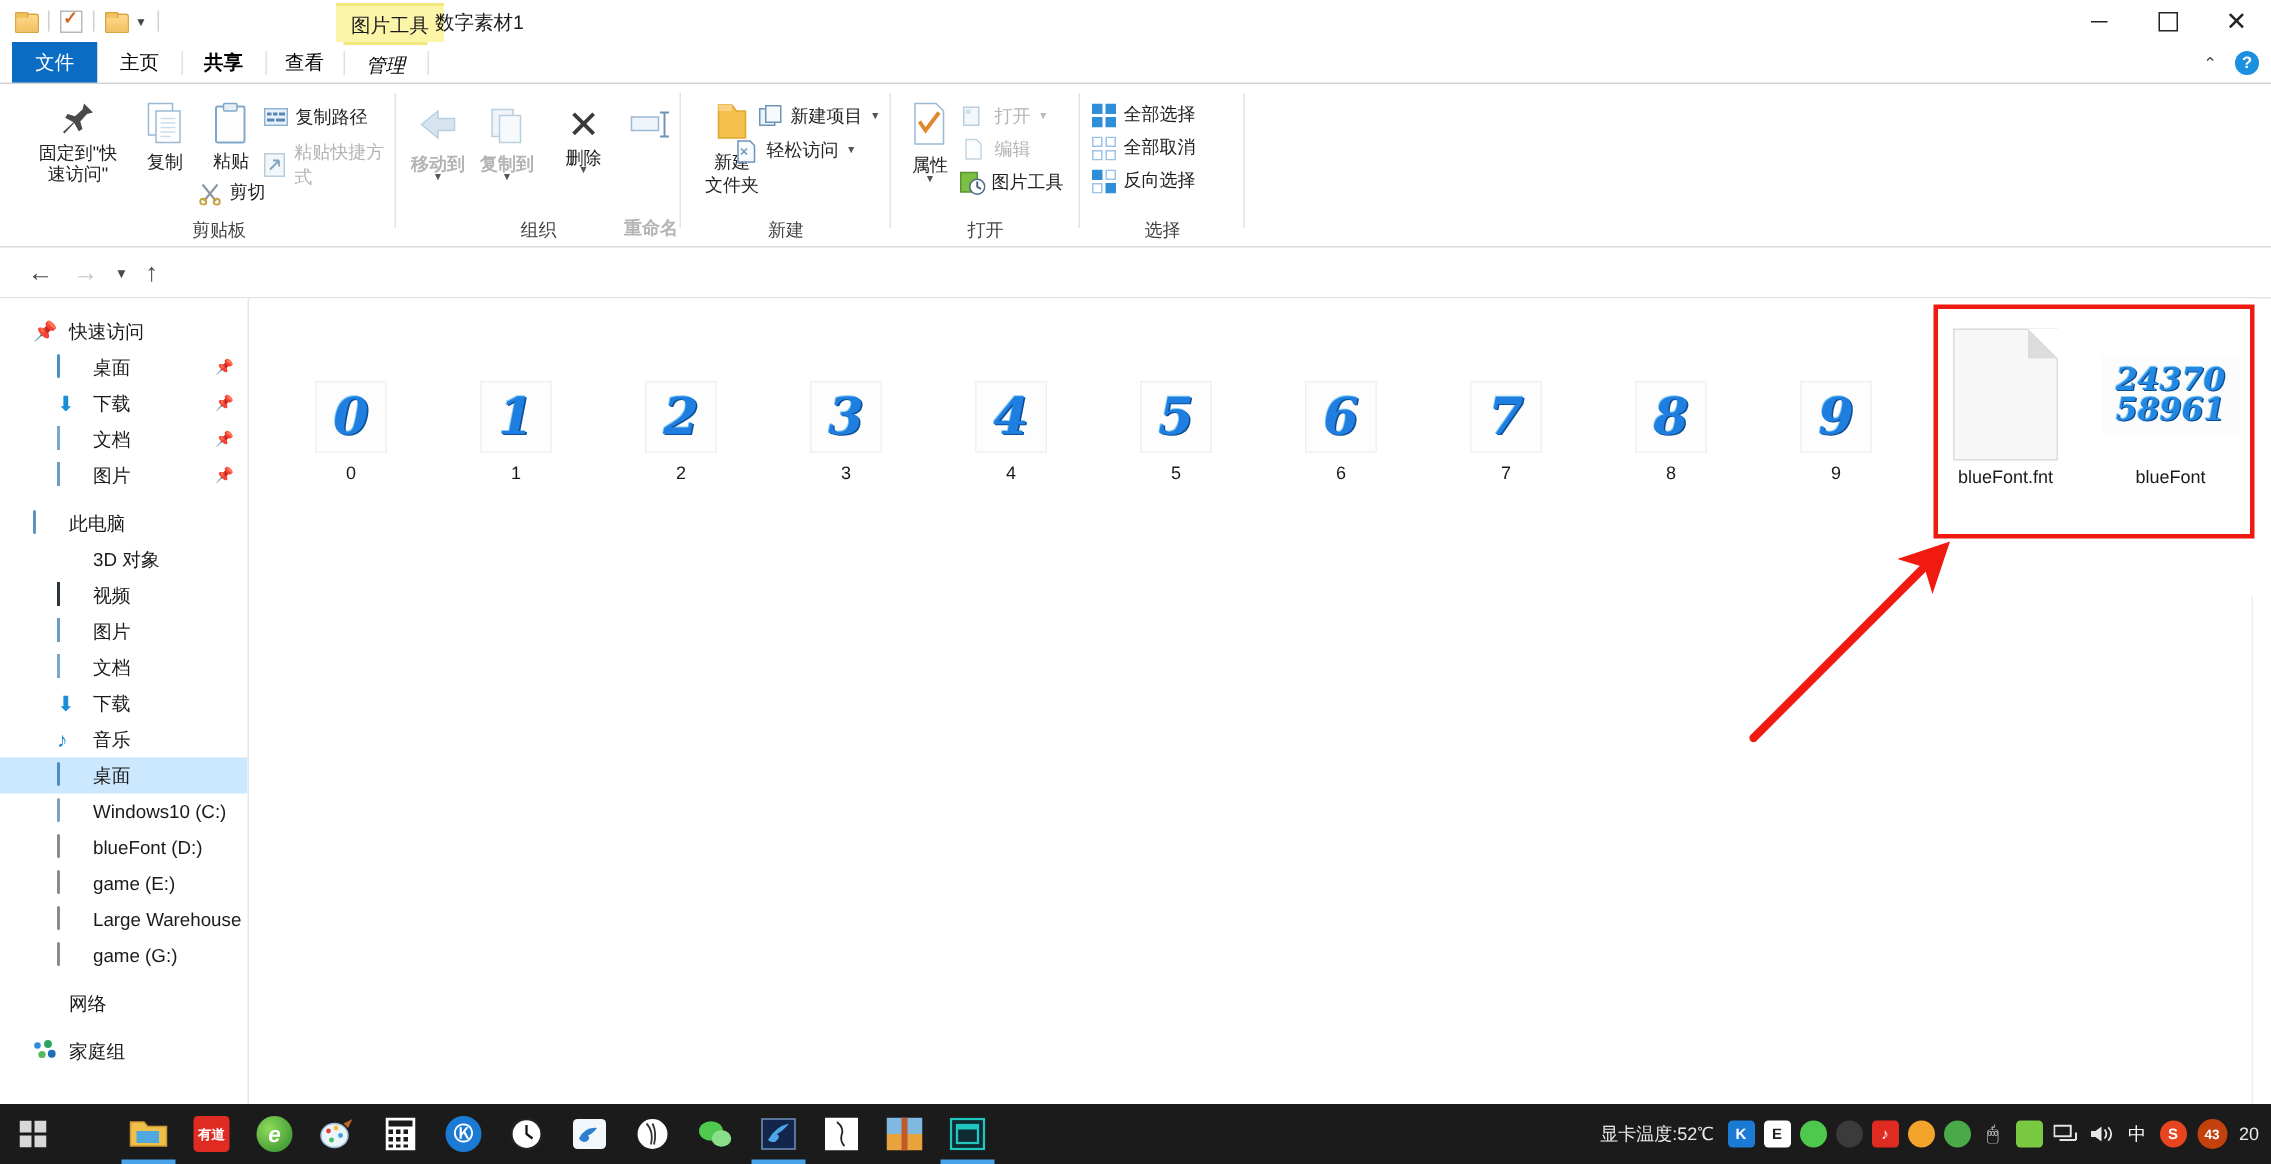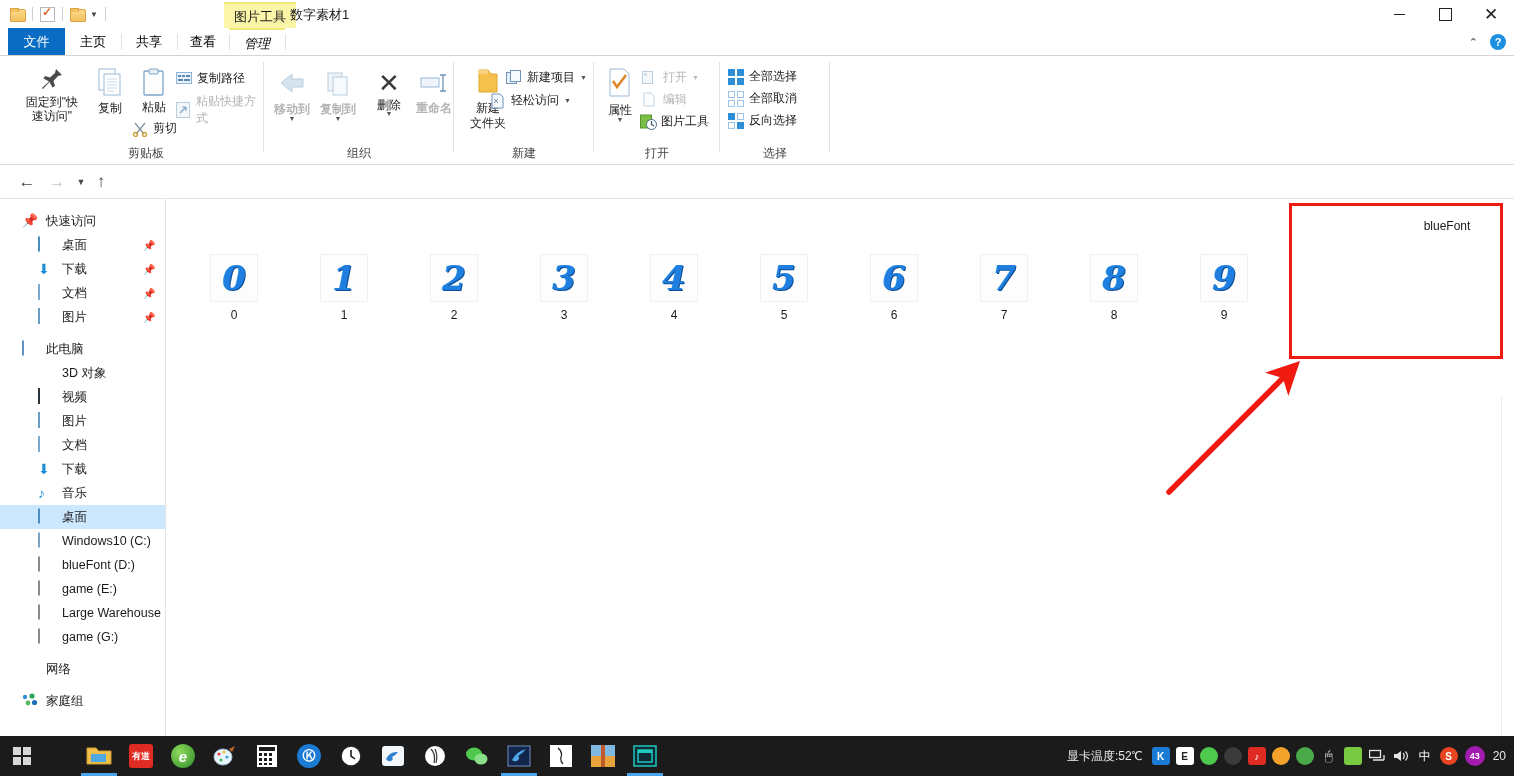--- a/index.html
+++ b/index.html
@@ -68,21 +68,21 @@
   .tabrow {
     position: absolute; left: 0; top: 28px; width: 1514px; height: 28px;
     background: #ffffff;
   }
   .tab {
     position: absolute; top: 0; height: 28px; line-height: 28px;
     font-size: 13px; text-align: center; color: #000; cursor: default;
   }
   .tab.file { left: 8px; width: 57px; background: #0b6cc3; color: #fff; }
   .tab.t1 { left: 65px; width: 56px; background:#fff; }
-  .tab.t2 { left: 121px; width: 56px; }
+  .tab.t2 { left: 121px; width: 56px; font-weight: bold; }
   .tab.t3 { left: 177px; width: 52px; }
   .tab.t4 { left: 229px; width: 56px; border-top: 2px solid #f2e87e; font-style: italic; }
   .tabdiv { position:absolute; top:6px; width:1px; height:16px; background:#e0e0e0; }
   .ribbon-help {
     position:absolute; right: 8px; top: 6px; display:flex; align-items:center; gap:12px;
   }
   .chev-up { font-size: 11px; color: #444; }
   .help-icon {
     width: 16px; height: 16px; border-radius: 50%;
     background: #1b8fe0; color: #fff; font-size: 11px; font-weight: bold;
@@ -422,21 +422,21 @@
         <span style="margin-top:3px">复制到</span>
         <span class="sub-caret">▼</span>
       </div>
 
       <div class="bigbtn" style="left:102px;top:14px;width:46px;">
         <span class="icn ico-x">✕</span>
         <span style="margin-top:2px">删除</span>
         <span class="sub-caret">▼</span>
       </div>
 
-      <div class="bigbtn dis" style="left:146px;top:15px;width:48px;">
+      <div class="bigbtn dis" style="left:146px;top:15px;width:48px;gap:44px;">
         <span class="icn">
           <svg width="30" height="24" viewBox="0 0 30 24">
             <rect x="2" y="7" width="18" height="9" fill="#eef4f9" stroke="#9ab9d6"></rect>
             <path d="M24 4 L24 20 M21 4 L27 4 M21 20 L27 20" stroke="#6f93b6" fill="none" stroke-width="1.3"></path>
           </svg>
         </span>
         <span style="margin-top:3px">重命名</span>
       </div>
 
       <div class="glabel">组织</div>
@@ -766,22 +766,30 @@
         <div class="flabel">8</div>
       </div>
 
       <div class="fileitem" style="left:1005px;top:55px;">
         <div class="thumbbox">
           <span class="glyph">9</span>
         </div>
         <div class="flabel">9</div>
       </div>
 
+      <div class="fileitem" style="left:1115px;top:20px;width:110px;">
+        <div class="fnt-icon"></div>
+        <div class="flabel">blueFont.fnt</div>
+      </div>
 
       <div class="fileitem" style="left:1225px;top:20px;width:110px;">
+        <div class="bf-thumb">
+          <div class="bf-row">24370</div>
+          <div class="bf-row">58961</div>
+        </div>
         <div class="flabel">blueFont</div>
       </div>
     </div>
 
     <div class="vscroll">
       <div class="thumb"></div>
     </div>
   </div>
 
   <div class="redbox"></div>
@@ -940,19 +948,19 @@
           <path d="M10 4 q2.5 3 0 6 M12.5 2.5 q4 4.5 0 9" stroke="#e6e6e6" stroke-width="1.2" fill="none"></path>
         </svg>
       </span>
       <span class="tray-ic">
         <span class="tray-glyph" style="font-size:12px">中</span>
       </span>
       <span class="tray-ic">
         <span class="tray-sq" style="background:#e8441f;border-radius:50%">S</span>
       </span>
       <span class="tray-ic" style="width:28px">
-        <span class="tray-sq" style="background:#a21caf;border-radius:50%;width:20px;height:20px;font-size:9px">43</span>
+        <span class="tray-sq" style="background:#c2410c;border-radius:50%;width:20px;height:20px;font-size:9px">43</span>
       </span>
       <span class="tray-text" style="padding-left:4px">20</span>
     </div>
   </div>
 
 </div>
 
 </body></html>

